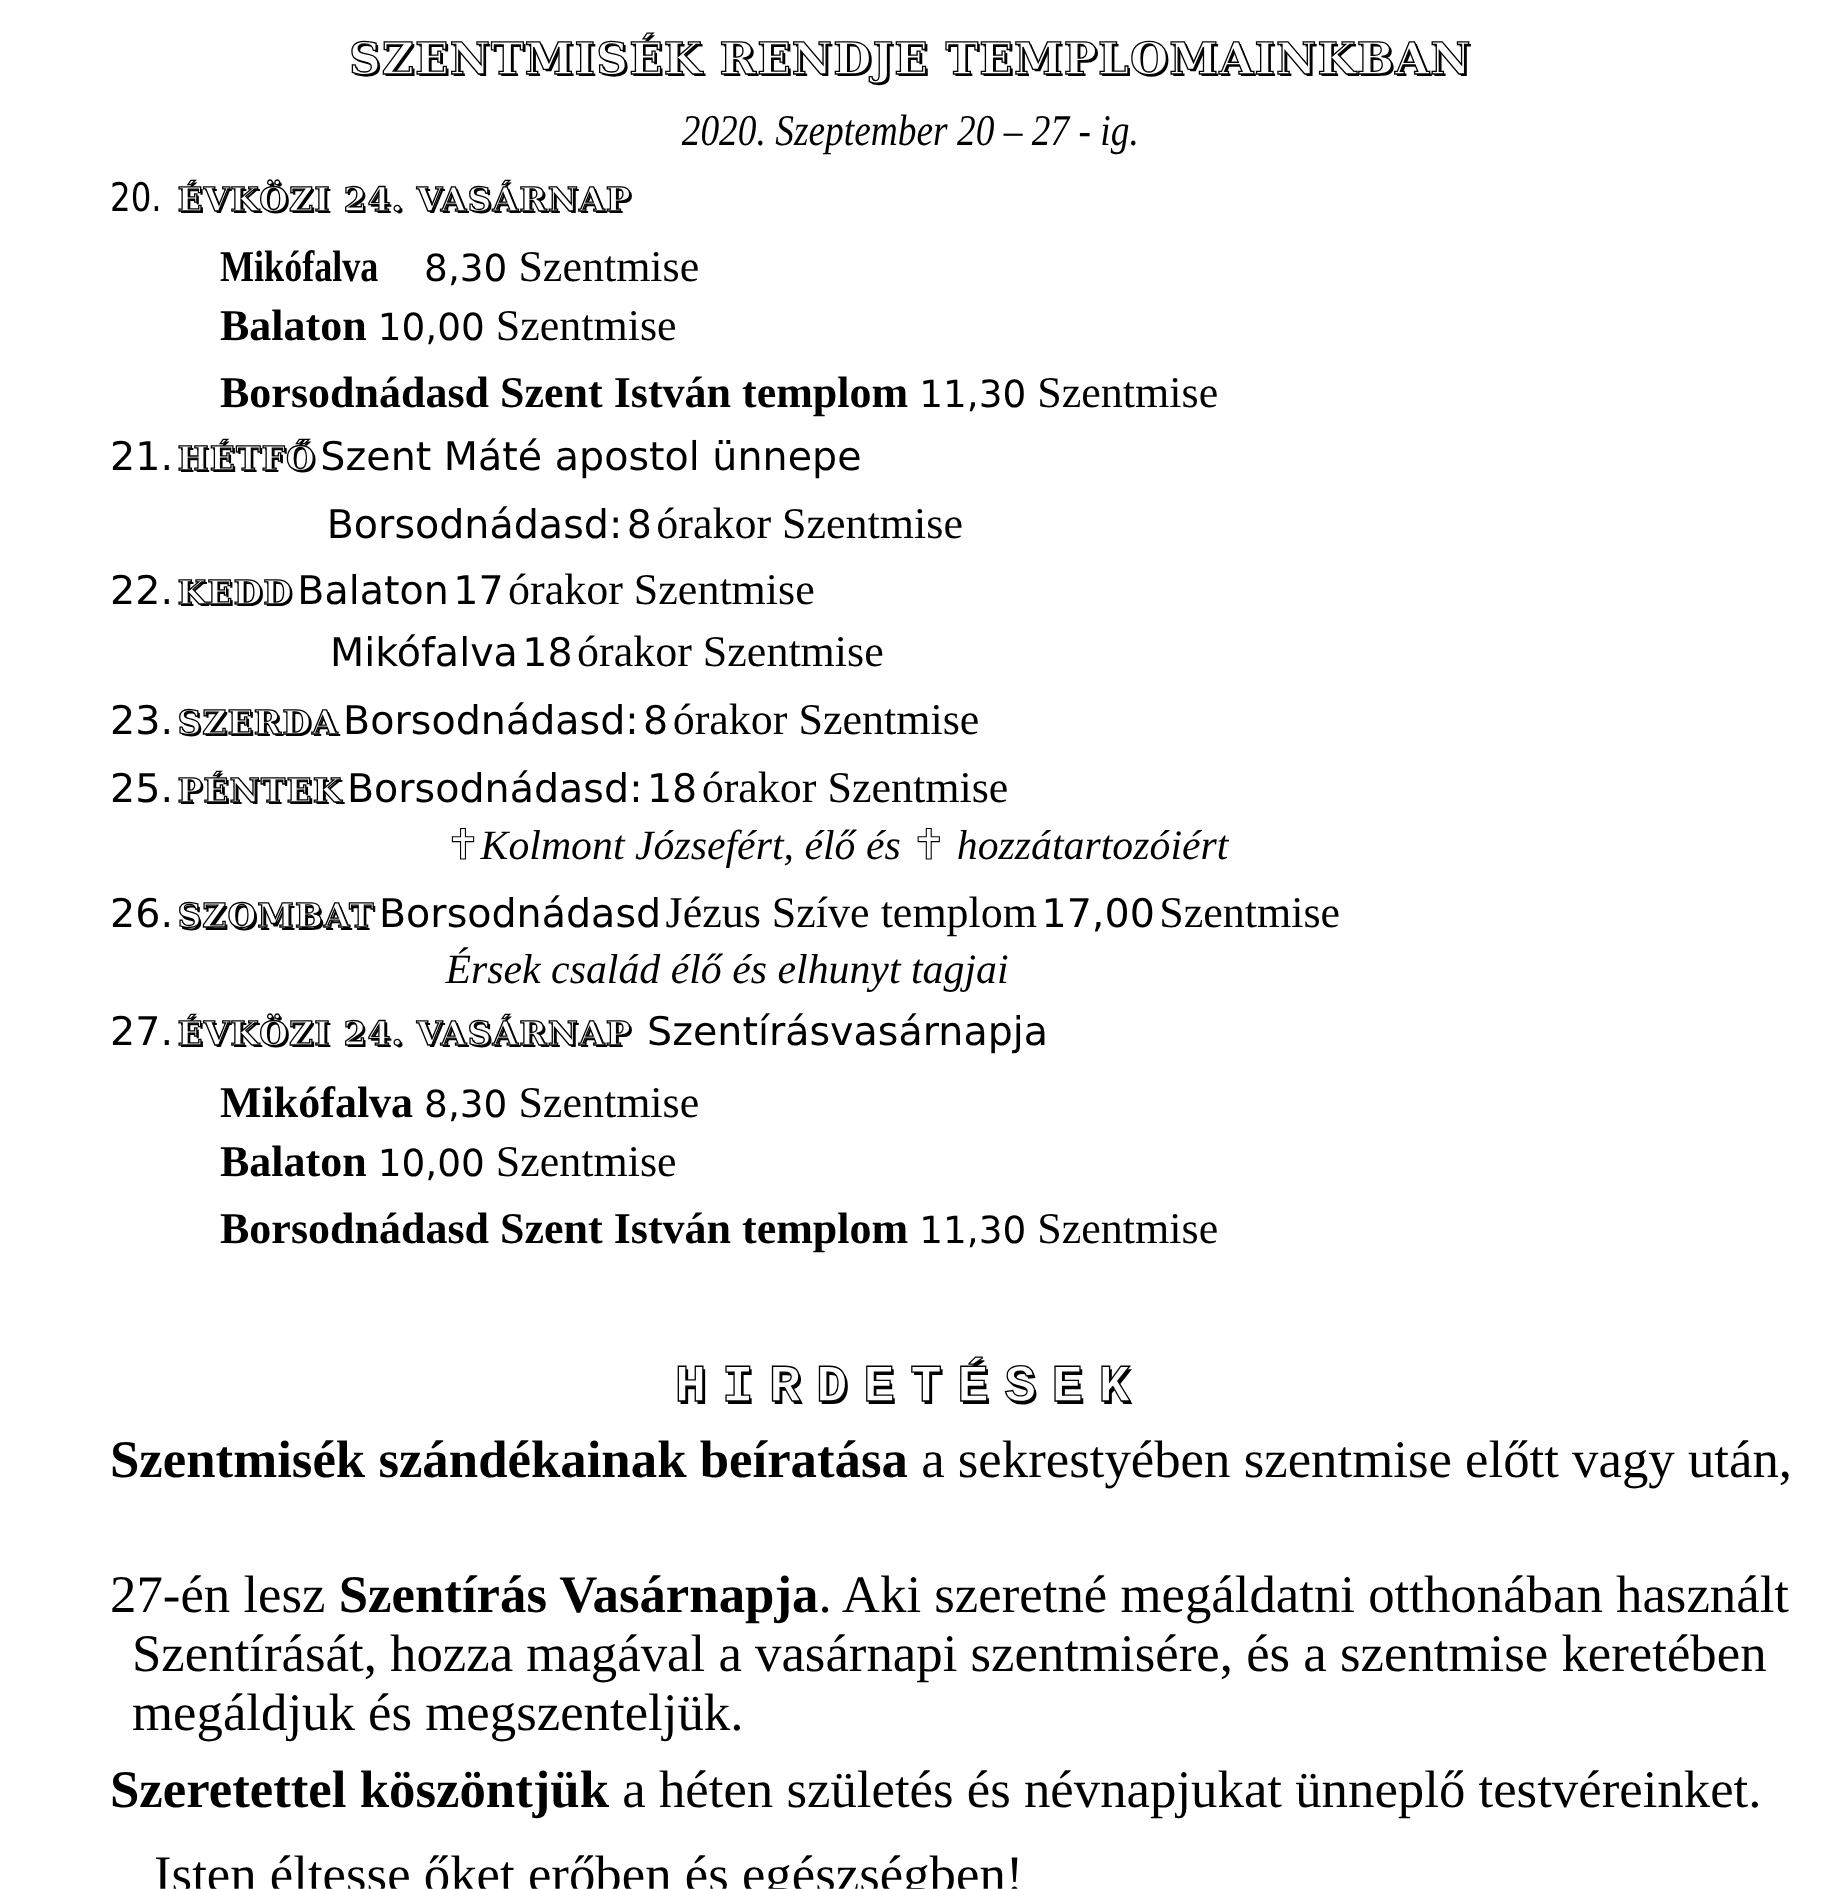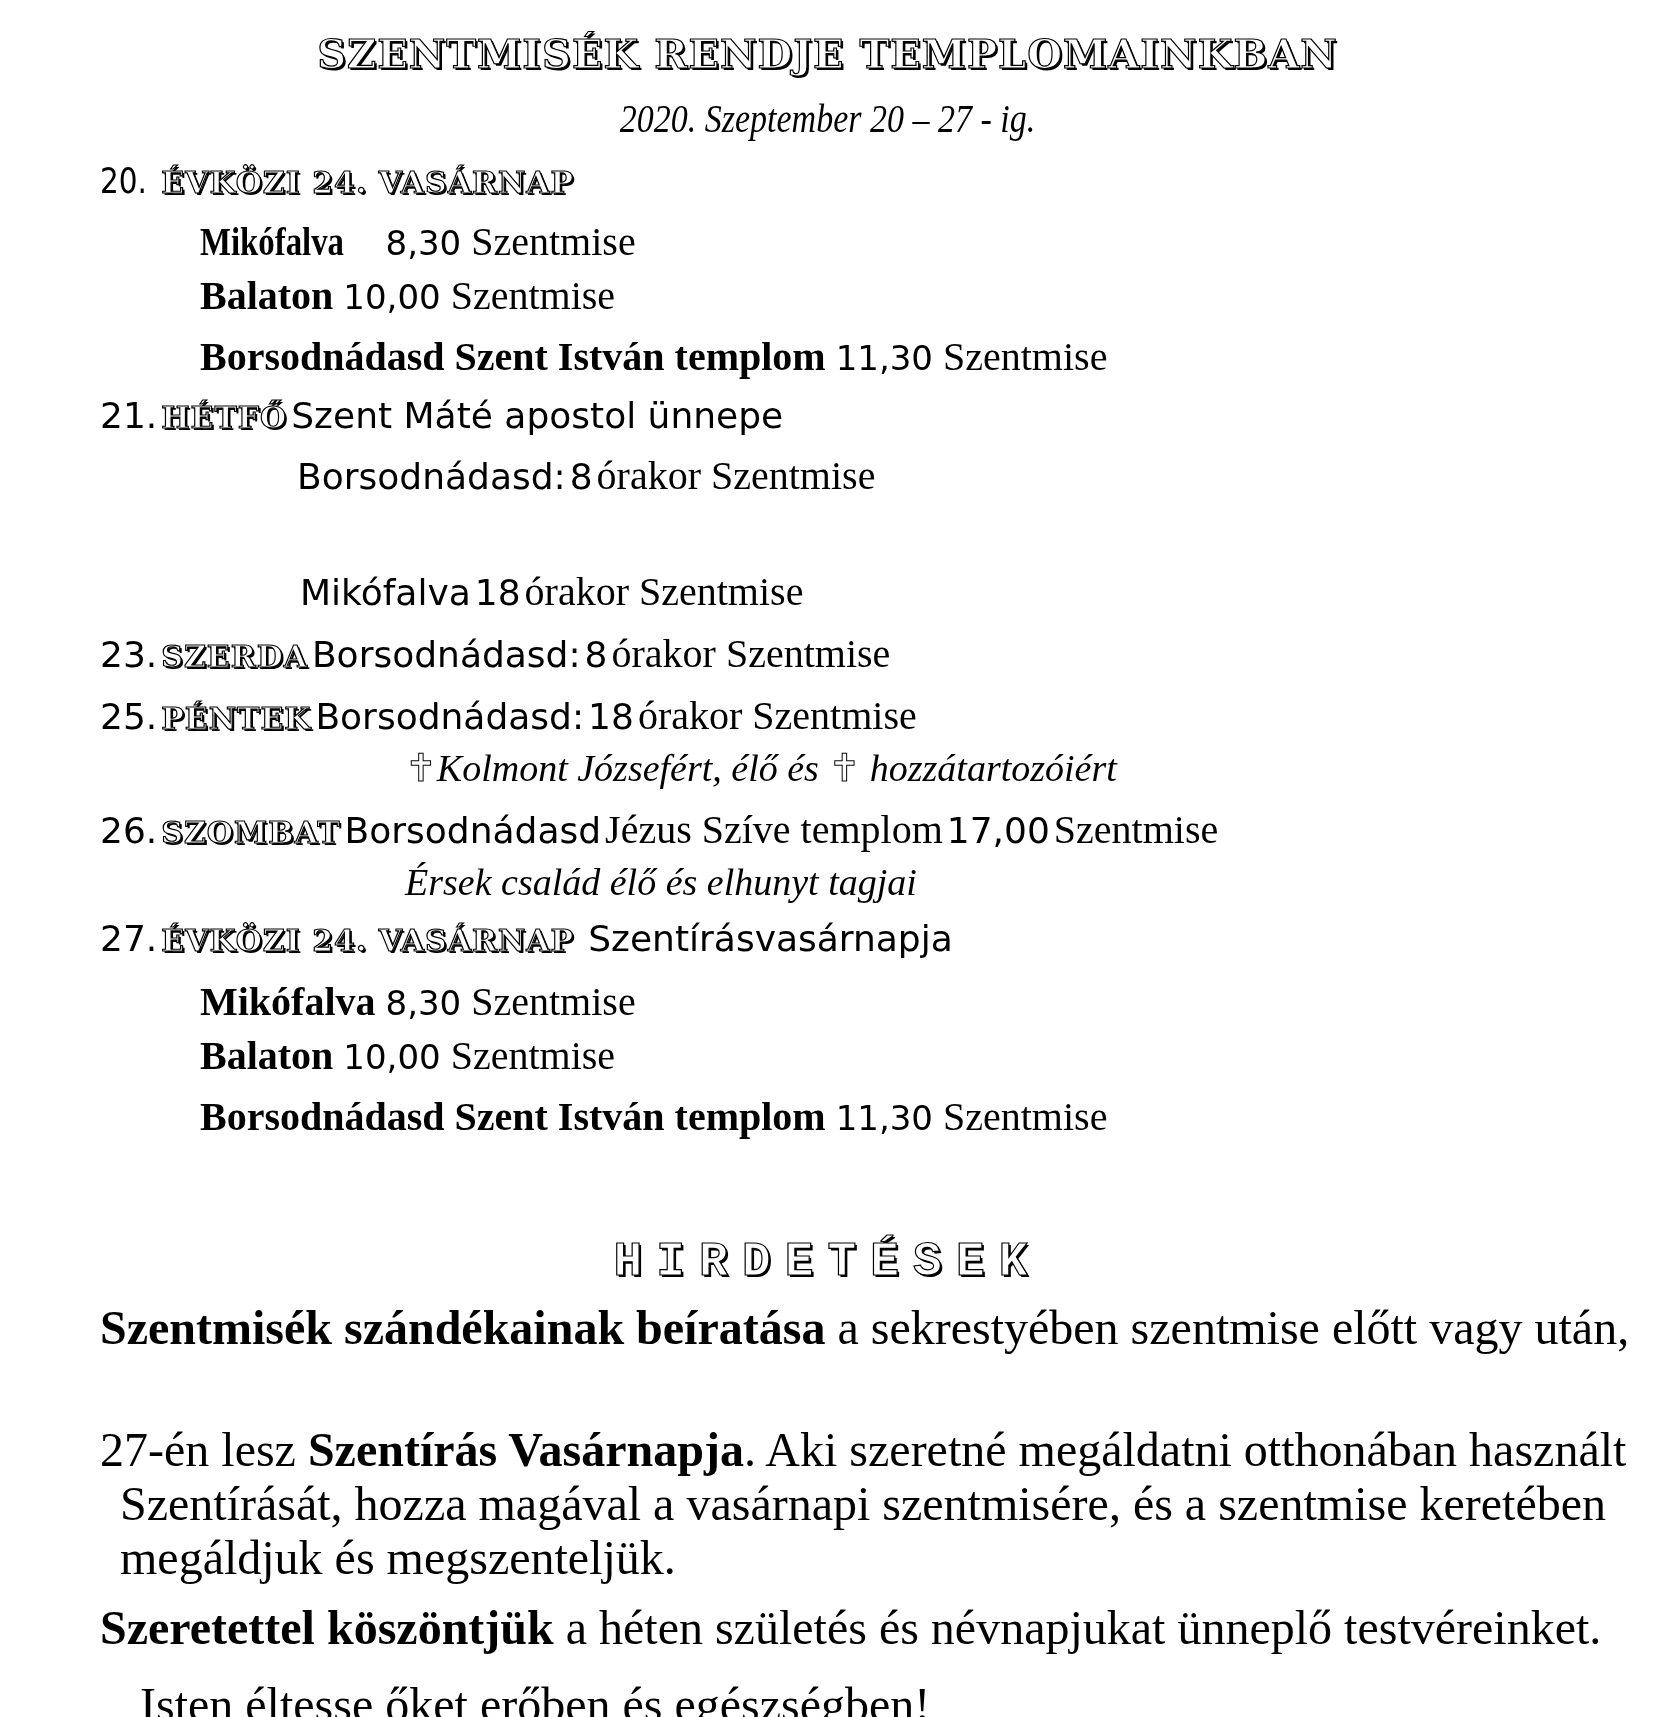--- a/index.html
+++ b/index.html
@@ -62,20 +62,27 @@
     <span class="num">21.</span>
     <span class="deco day">HÉTFŐ</span>
     <span class="loc-sans">Szent Máté apostol ünnepe</span>
   </div>
   <div class="abs" style="left:297px; top:452px;">
     <span class="loc-sans">Borsodnádasd:</span>
     <span class="loc-sans">8</span>
     <span class="ser36">órakor Szentmise</span>
   </div>
 
+  <div class="abs" style="left:100px; top:512px;">
+    <span class="num">22.</span>
+    <span class="deco day">KEDD</span>
+    <span class="loc-sans">Balaton</span>
+    <span class="loc-sans">17</span>
+    <span class="ser36">órakor Szentmise</span>
+  </div>
   <div class="abs" style="left:300px; top:568px;">
     <span class="loc-sans">Mikófalva</span>
     <span class="loc-sans">18</span>
     <span class="ser36">órakor Szentmise</span>
   </div>
 
   <div class="abs" style="left:100px; top:630px;">
     <span class="num">23.</span>
     <span class="deco day">SZERDA</span>
     <span class="loc-sans">Borsodnádasd:</span>

